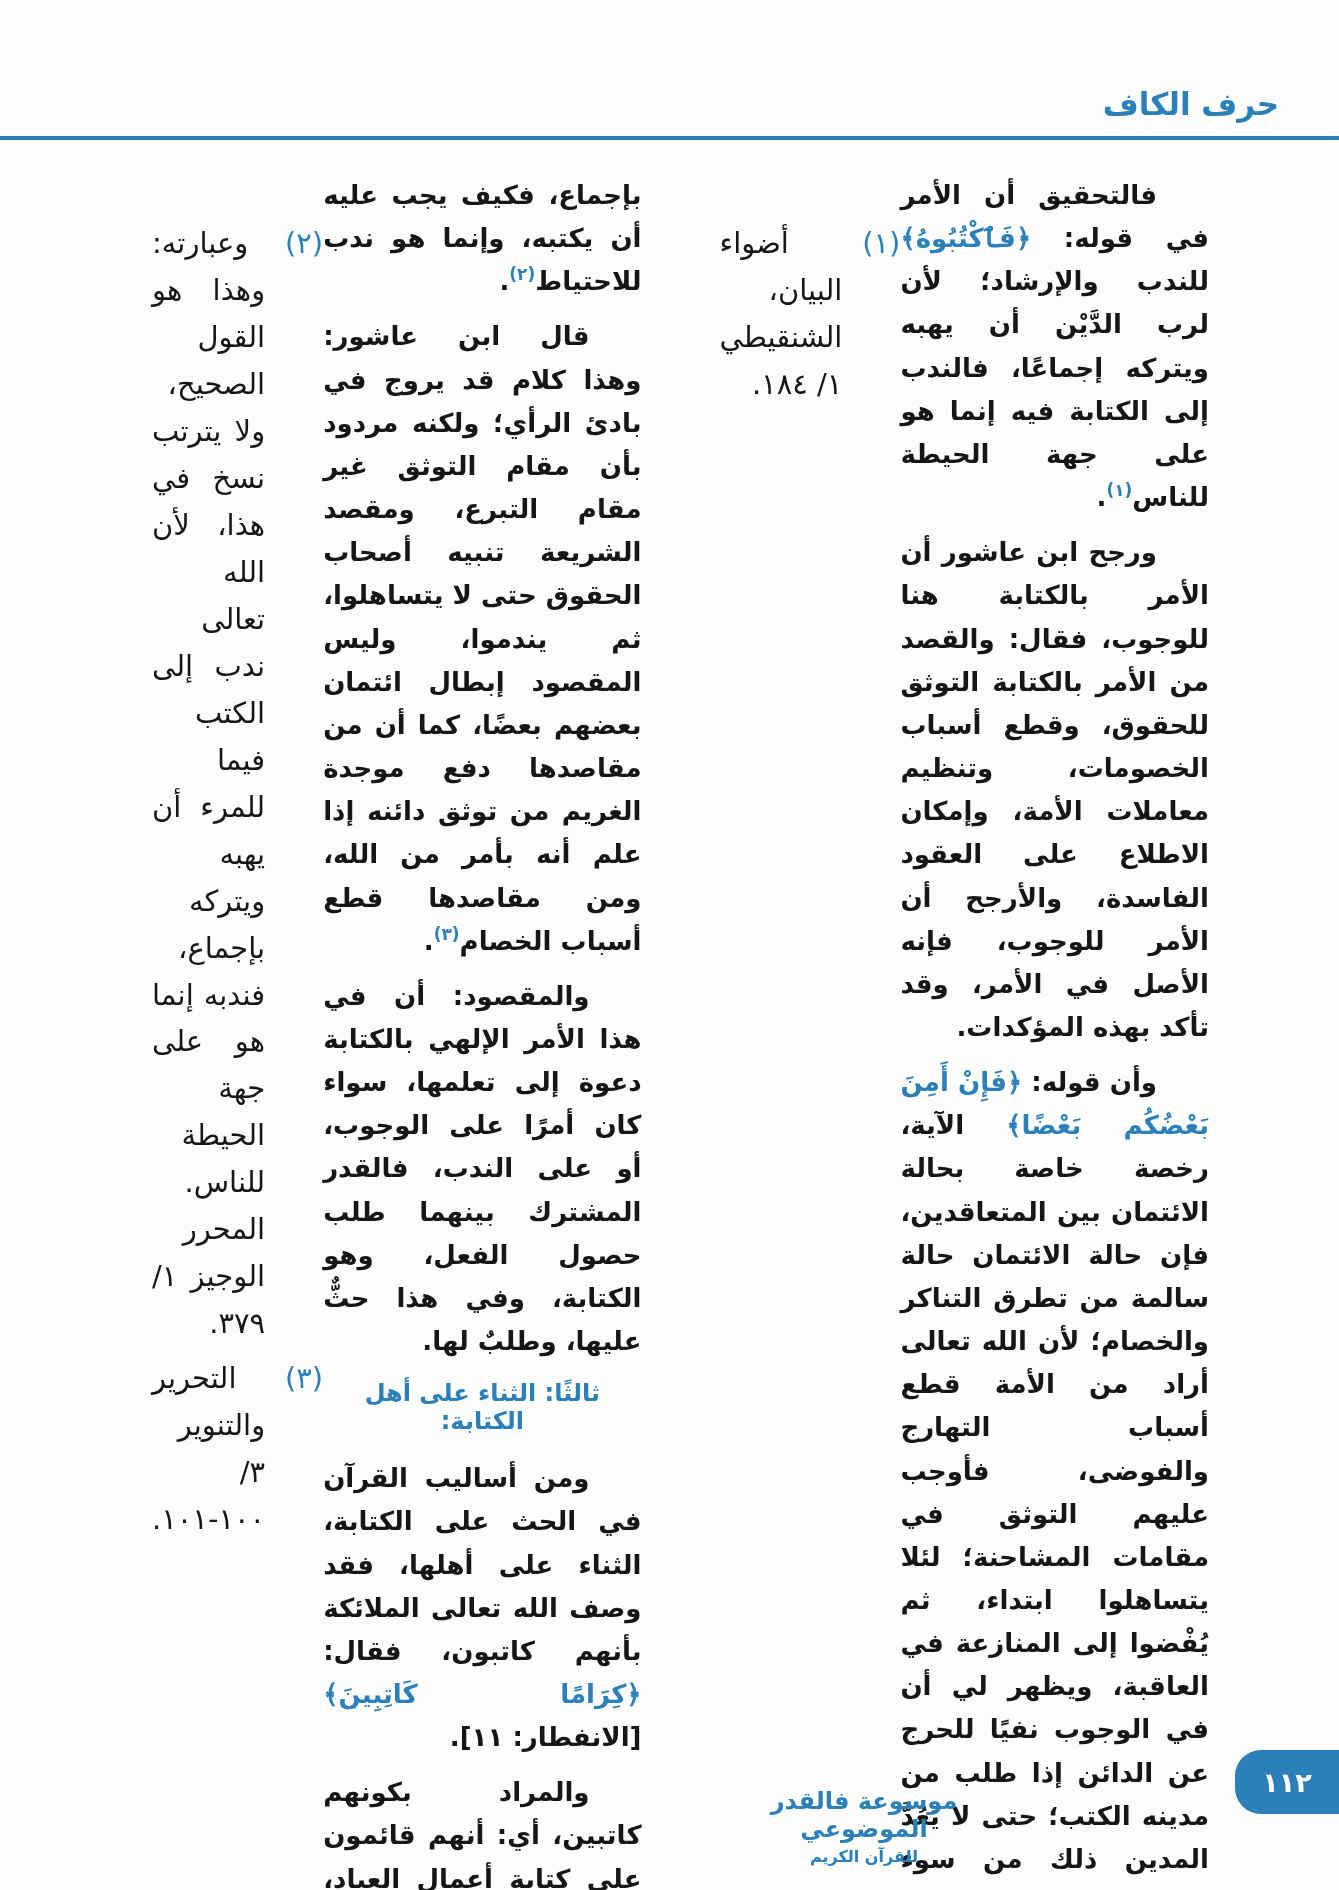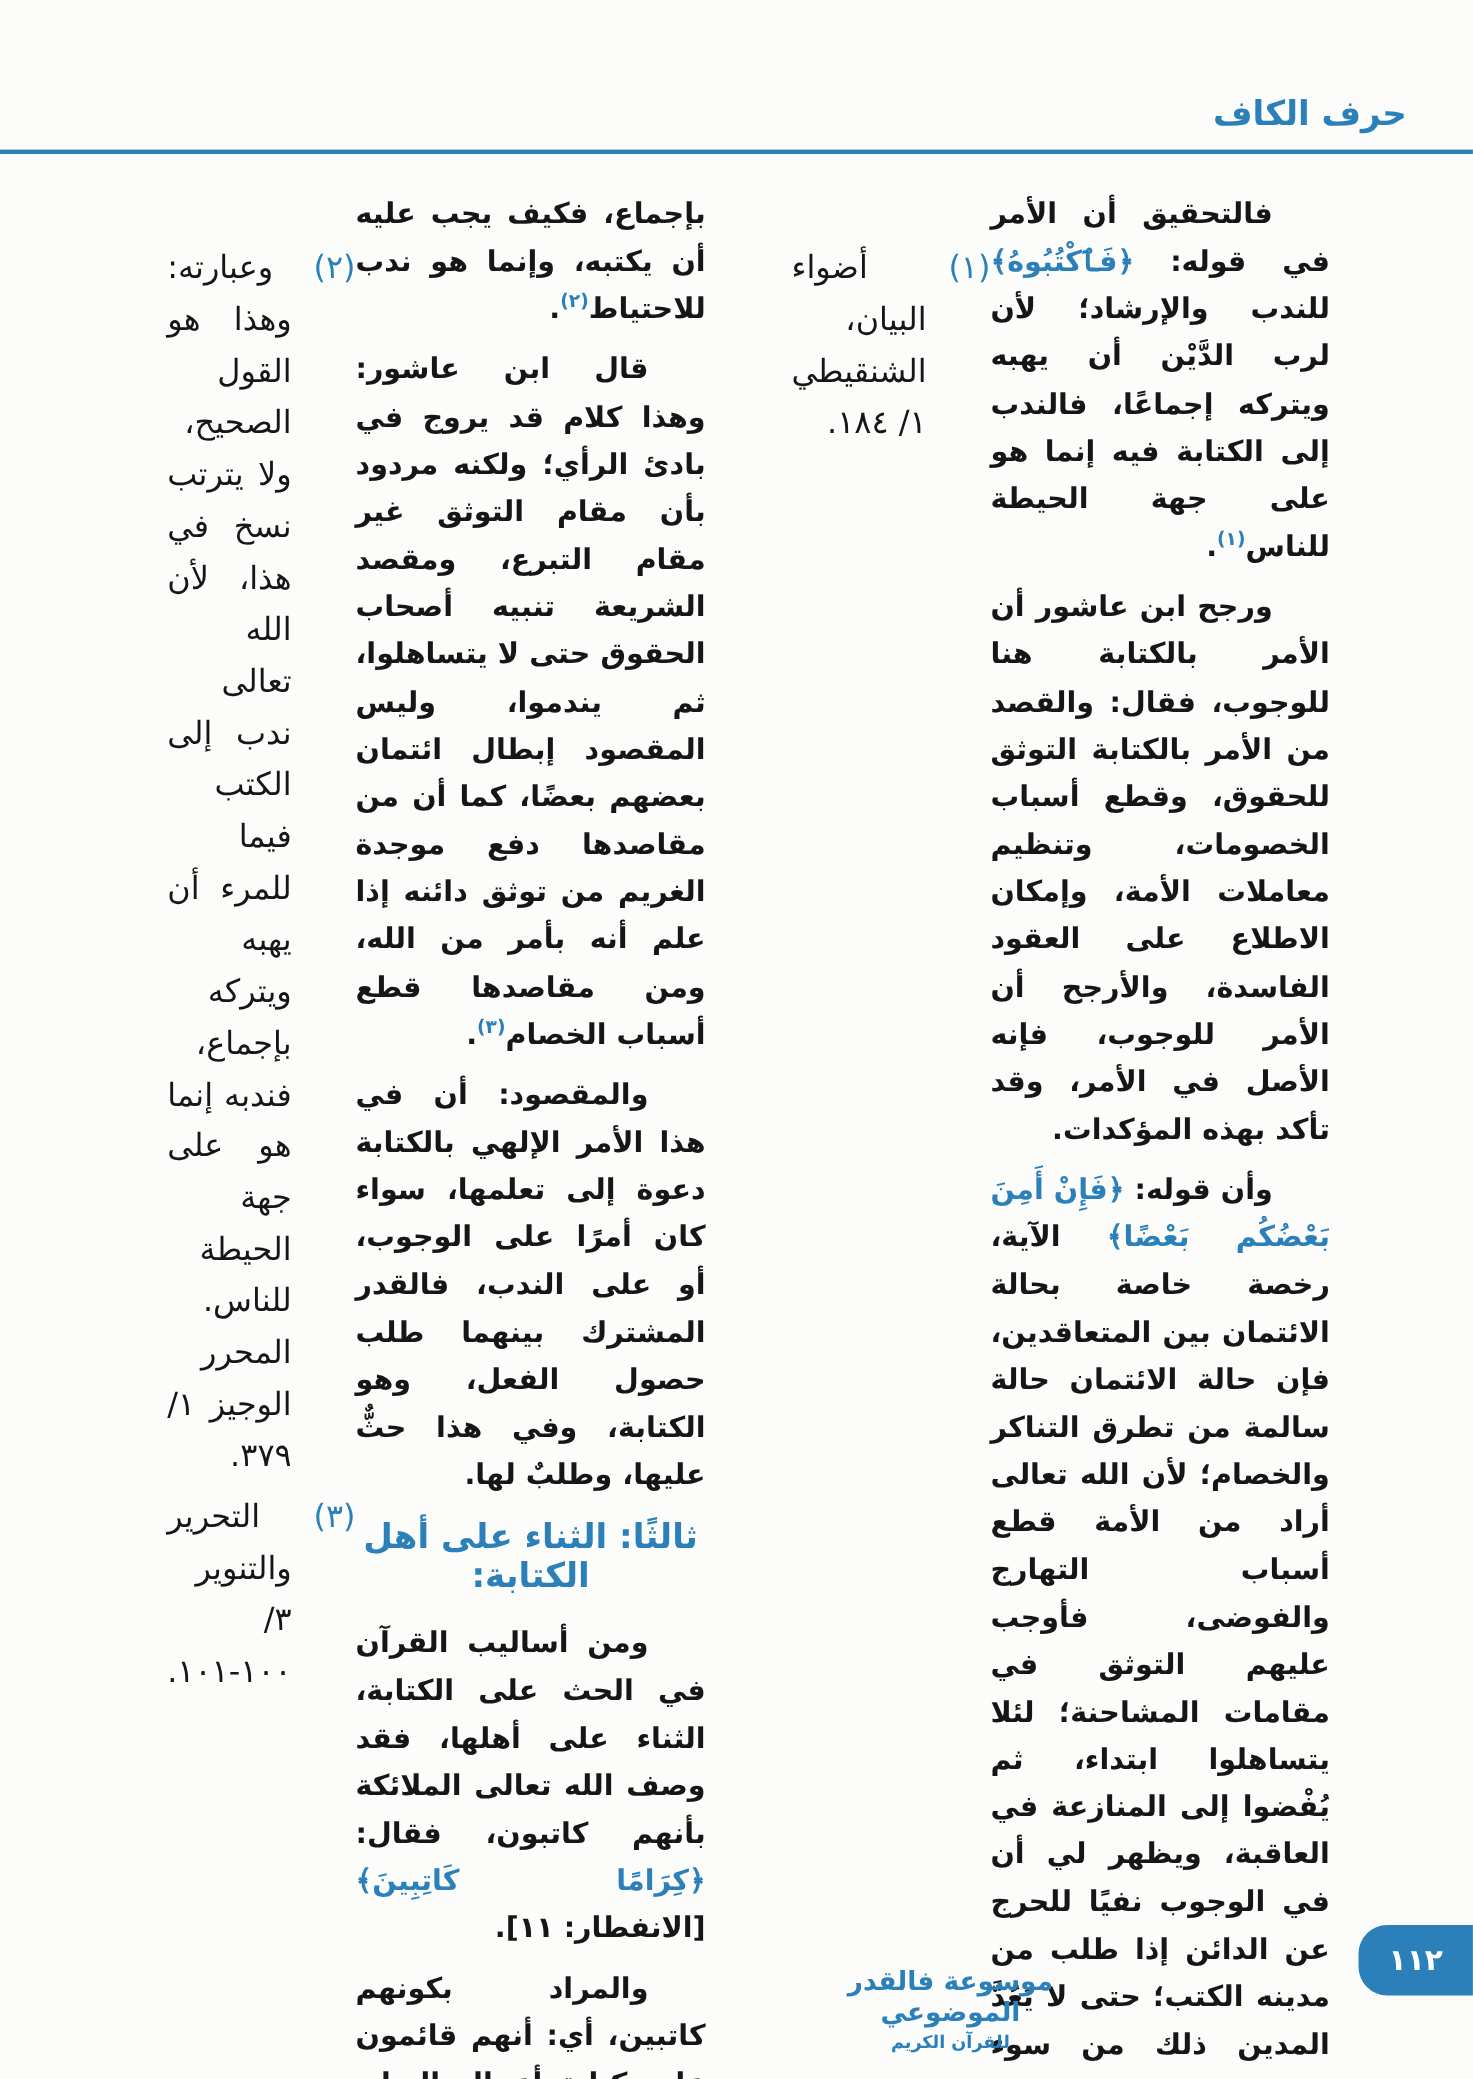--- a/index.html
+++ b/index.html
@@ -33,21 +33,21 @@
     text-align:justify;text-indent:52px;
   }
   .para.noindent{text-indent:0;}
   .seg-text{}
   .seg-quran{color:var(--accent);}
   .seg-fnref{
     color:var(--accent);font-size:17px;font-weight:bold;
     vertical-align:super;line-height:1;
   }
   .section-heading{
-    color:var(--accent);font-weight:bold;font-size:31px;
+    color:var(--accent);font-weight:bold;font-size:24px;
     text-align:center;margin:16px 0 22px;
   }
   .footnotes{
     margin-top:46px;
     font-size:29px;font-weight:normal;line-height:1.62;
   }
   .footnote{
     text-align:justify;
     padding-right:58px;text-indent:-58px;
     margin-bottom:8px;

